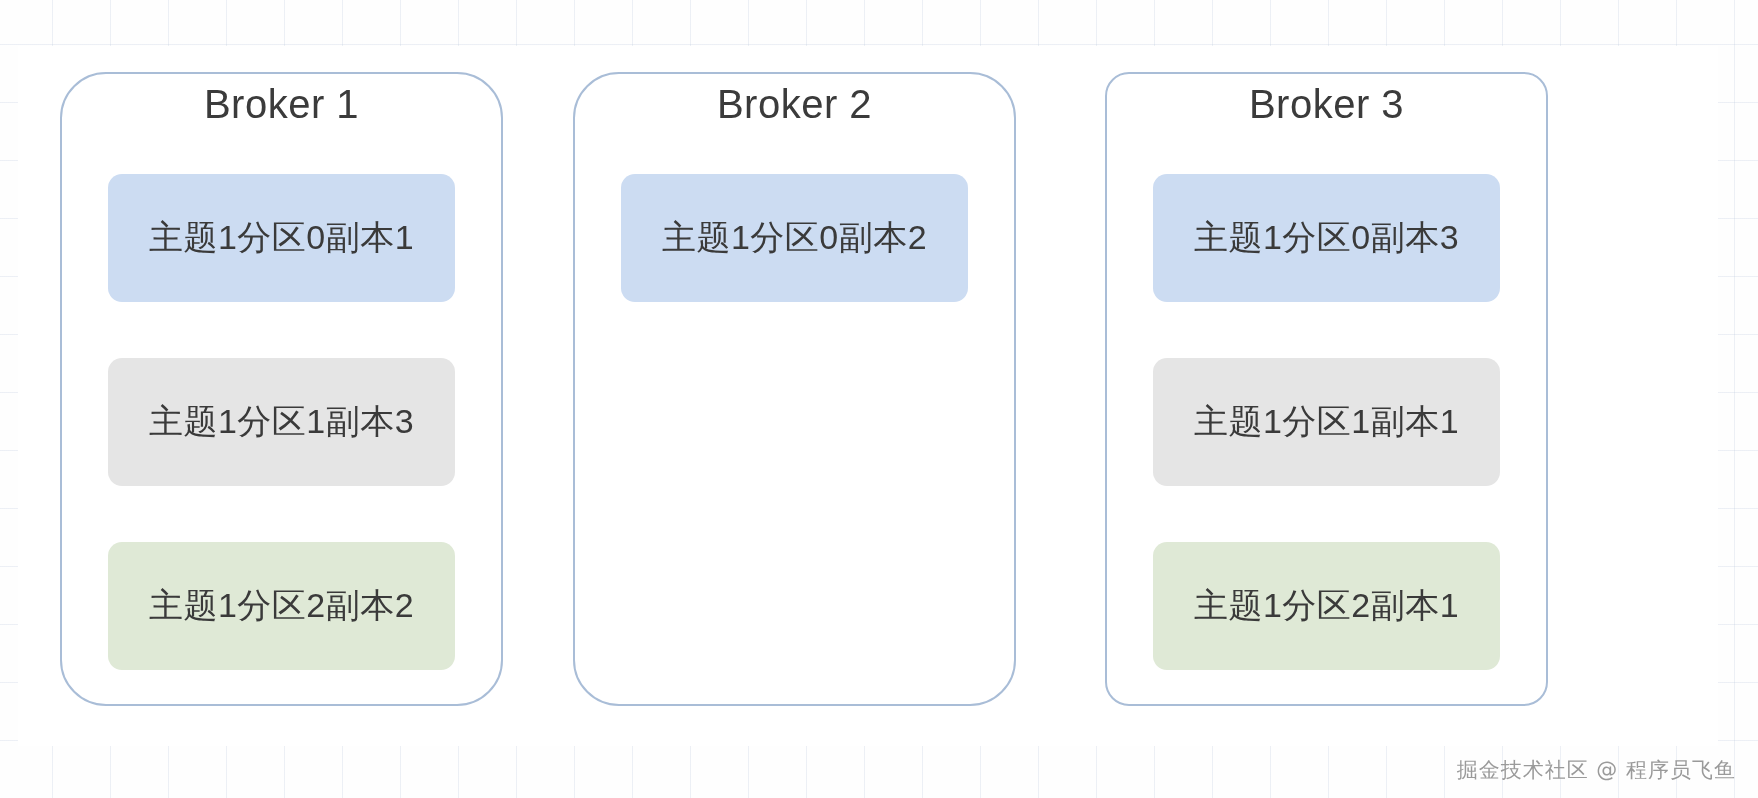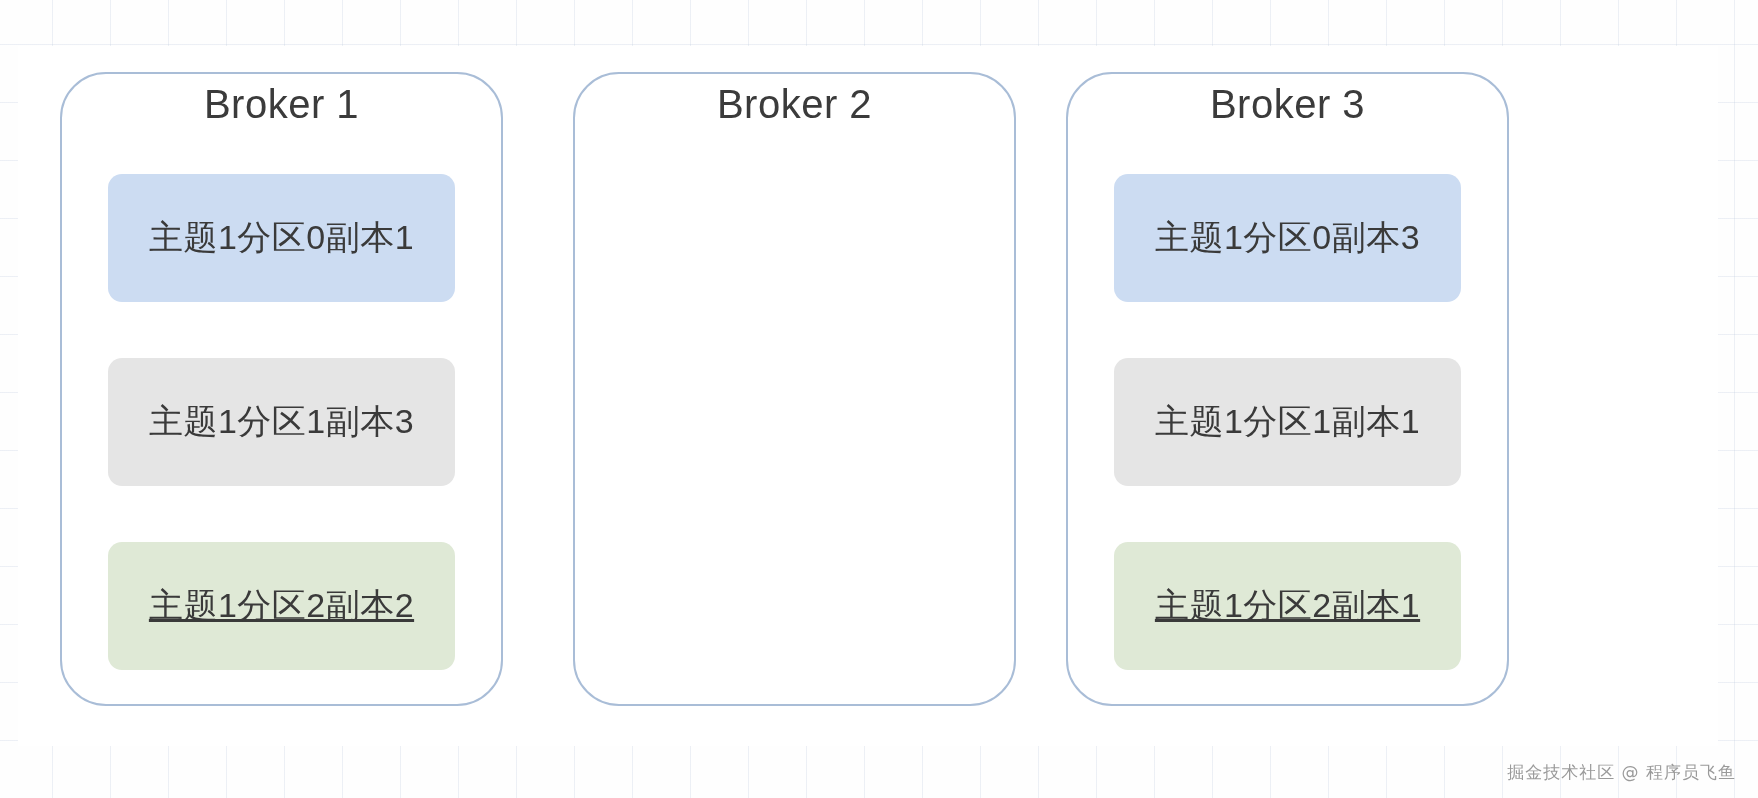--- a/index.html
+++ b/index.html
@@ -53,21 +53,21 @@
     width: 443px;
     height: 634px;
     border: 2.5px solid #a9bdd7;
     border-radius: 46px;
     background: #ffffff;
     box-sizing: border-box;
     margin-top: 20px;
   }
   .broker.b1 { left: 60px; }
   .broker.b2 { left: 573px; }
-  .broker.b3 { left: 1066px; }
+  .broker.b3 { left: 1105px; border-radius: 24px; }
 
   .broker-title {
     position: absolute;
     top: 8px;
     left: 0;
     width: 100%;
     text-align: center;
     font-size: 40px;
     font-weight: 400;
     color: #3b3b3b;
@@ -97,27 +97,27 @@
     letter-spacing: 0.5px;
     box-sizing: border-box;
     white-space: nowrap;
   }
   .partition + .partition {
     margin-top: 56px;
   }
 
   .pt-blue   { background: #ccdcf2; }
   .pt-orange { background: #e5e5e5; }
-  .pt-green  { background: #dfe9d6; text-decoration: underline; }
+  .pt-green  { background: #dfe9d6; }
 
   .watermark {
     position: absolute;
     right: 22px;
     bottom: 14px;
-    font-size: 17px;
+    font-size: 21px;
     color: #9a9a9a;
     letter-spacing: 1px;
     white-space: nowrap;
     font-family: "DejaVu Sans", "Liberation Sans", sans-serif;
   }
 </style>
 </head>
 <body>
 
 <div id="canvas">
@@ -131,20 +131,21 @@
       <div class="partition-list">
         <div class="partition pt-blue">主题1分区0副本1</div>
         <div class="partition pt-orange">主题1分区1副本3</div>
         <div class="partition pt-green">主题1分区2副本2</div>
       </div>
     </div>
 
     <div class="broker b2">
       <div class="broker-title">Broker 2</div>
       <div class="partition-list">
+        <div class="partition pt-blue">主题1分区0副本2</div>
       </div>
     </div>
 
     <div class="broker b3">
       <div class="broker-title">Broker 3</div>
       <div class="partition-list">
         <div class="partition pt-blue">主题1分区0副本3</div>
         <div class="partition pt-orange">主题1分区1副本1</div>
         <div class="partition pt-green">主题1分区2副本1</div>
       </div>

